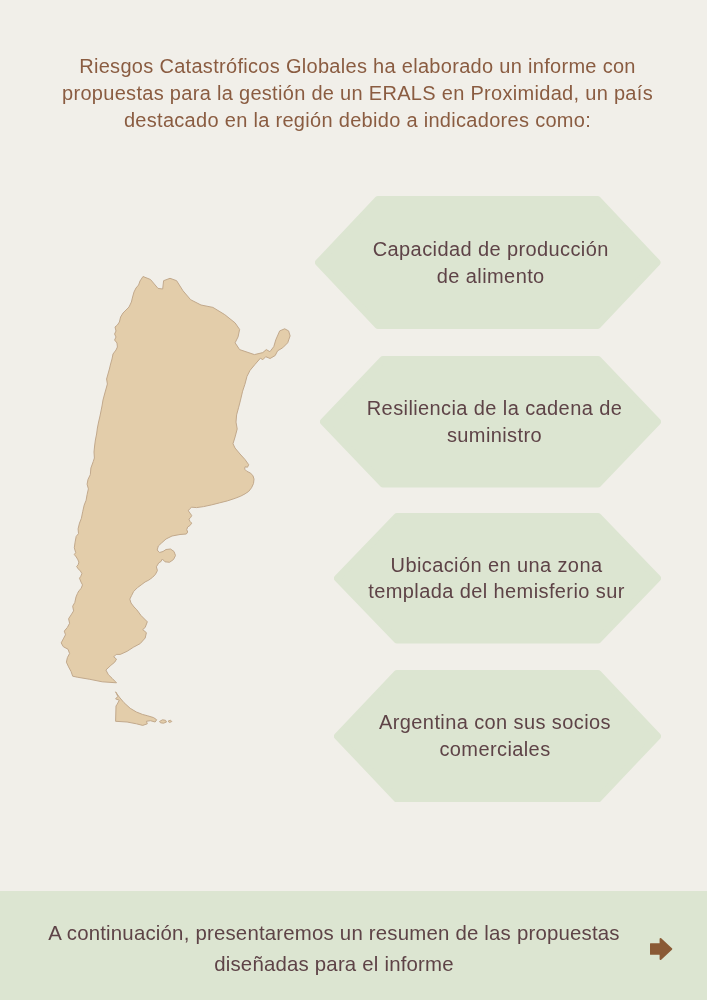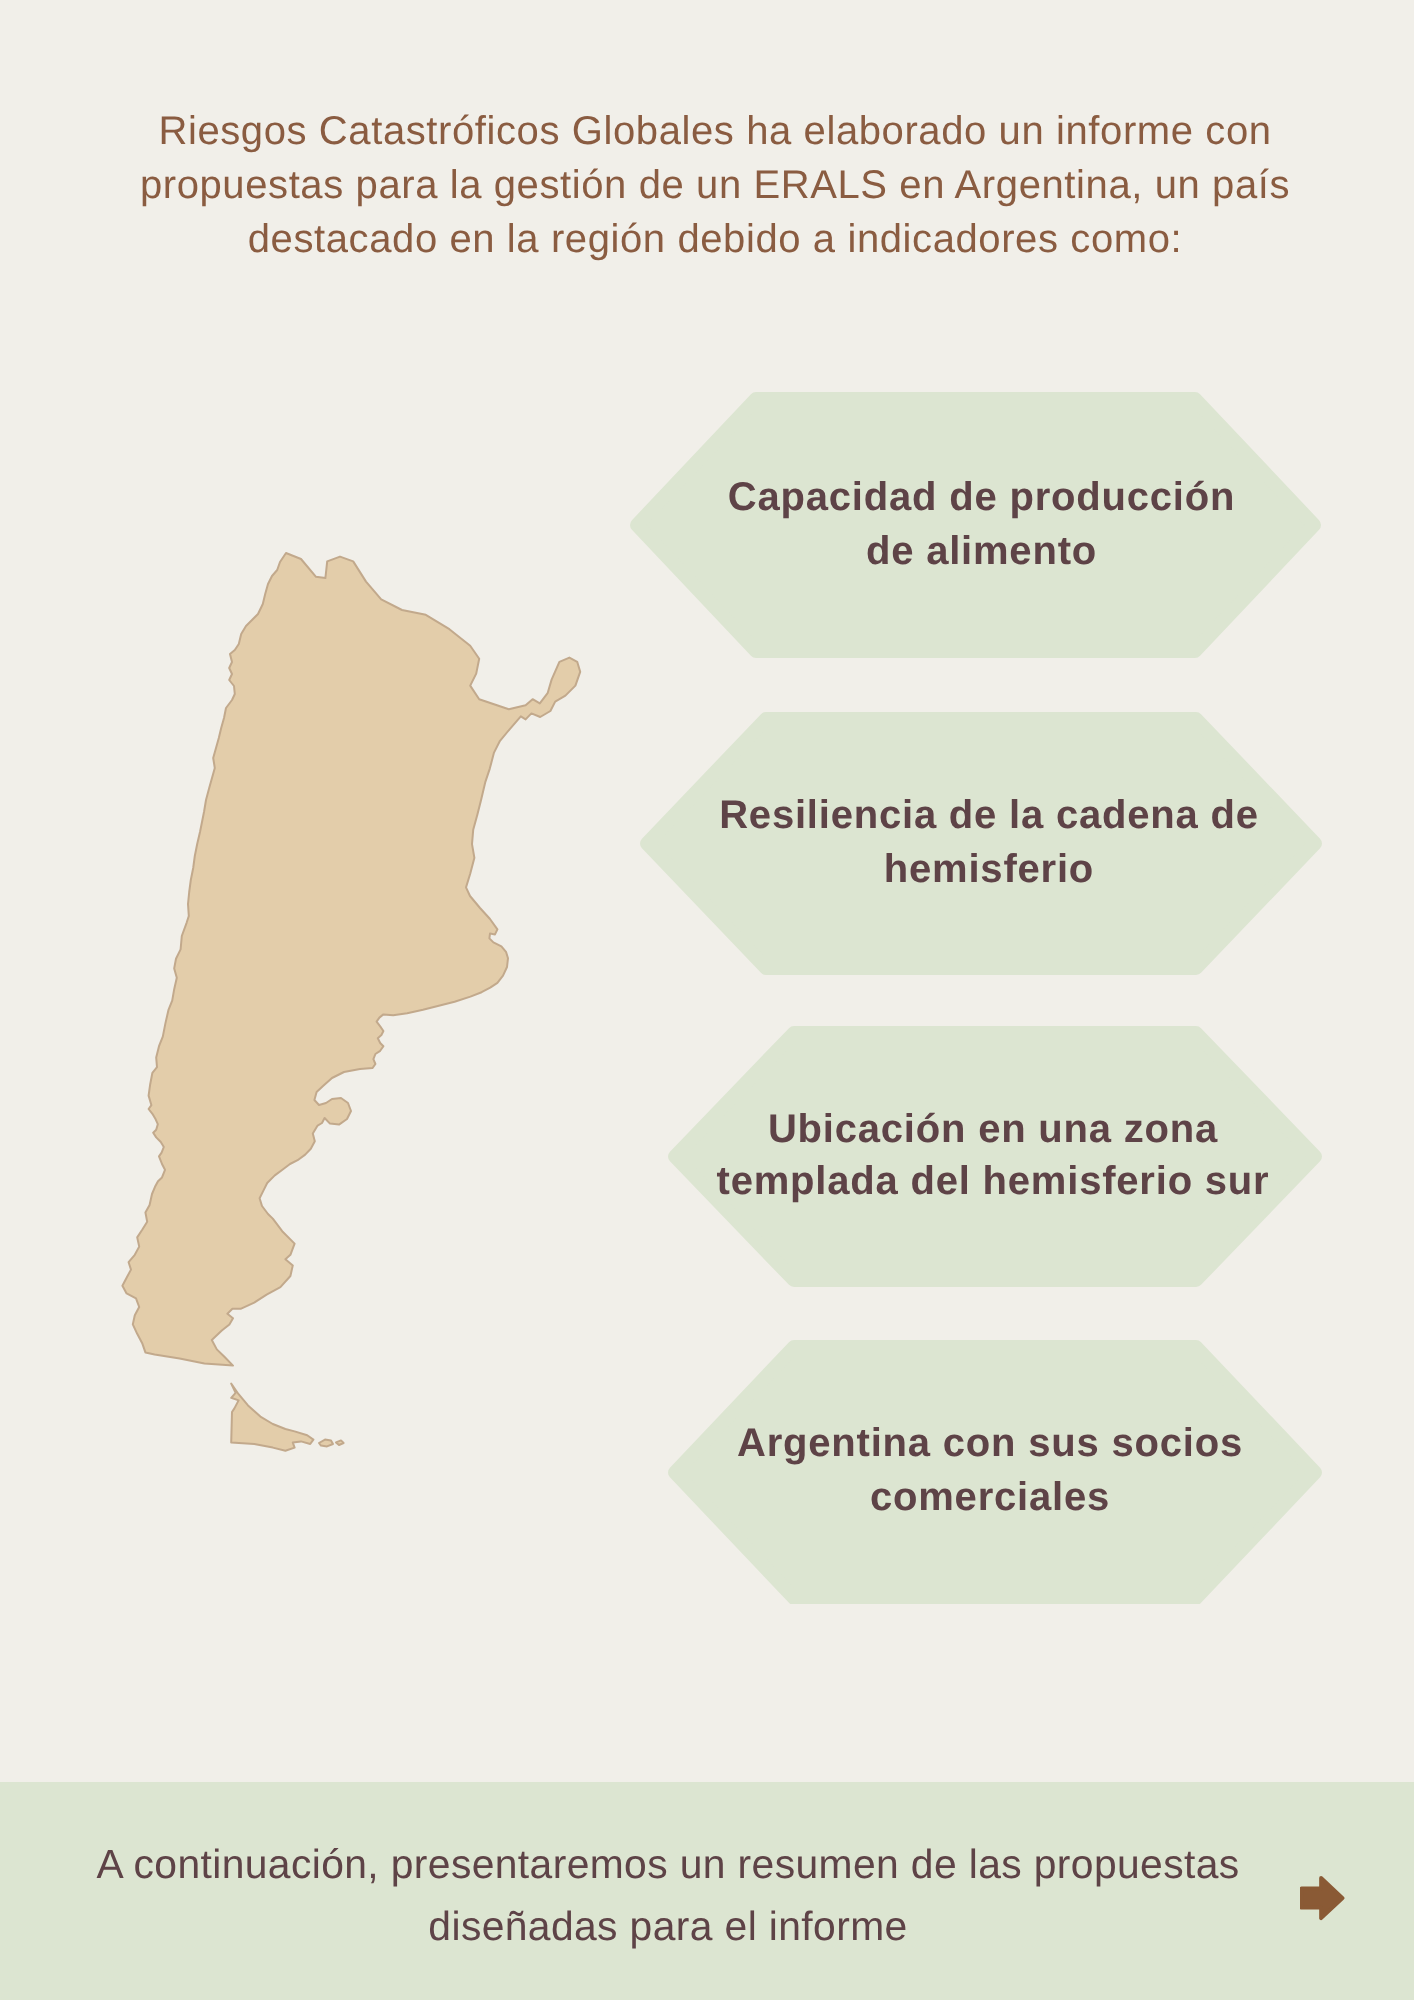--- a/index.html
+++ b/index.html
@@ -20,21 +20,20 @@
     color: var(--brown, #8a5c41);
   }
   .intro b { font-weight: 400; }
   .map-wrap {
     position: absolute;
     left: 55px; top: 270px;
     width: 241px; height: 462px;
   }
   .hex {
     position: absolute;
-    font-weight: bold;
   }
   .hex svg { position: absolute; inset: 0; width: 100%; height: 100%; }
   .hex .hex-label {
     position: absolute; inset: 0;
     display: flex; align-items: center; justify-content: center;
     text-align: center;
     white-space: pre-line;
     font-size: 20px;
     line-height: 26.5px;
     letter-spacing: 0.4px;
@@ -60,21 +59,21 @@
   .footer-arrow {
     position: absolute;
     left: 650px; top: 938px;
     width: 23px; height: 23px;
     cursor: pointer;
   }
 </style>
 </head>
 <body>
 
-<div class="intro"><b>Riesgos Catastróficos Globales</b><span> ha elaborado un informe con propuestas para la gestión de un </span><b>ERALS</b><span> en </span><b>Argentina</b><span>, un país destacado en la región debido a indicadores como:</span></div>
+<div class="intro"><b>Riesgos Catastróficos Globales</b><span> ha elaborado un informe con propuestas para la gestión de un </span><b>ERALS</b><span> en </span><b>Proximidad</b><span>, un país destacado en la región debido a indicadores como:</span></div>
 
 <div class="map-wrap">
   <svg viewBox="55 270 241 462" width="241" height="462">
     <g style="fill:var(--map_fill,#e3cdaa);stroke:var(--map_stroke,#c2a98c)" stroke-width="1" stroke-linejoin="round">
       <path d="M143.0 276.5 L150.5 279.5 L158.0 288.4 L162.7 289.0 L163.6 280.7 L170.0 278.3 L176.6 280.7 L183.0 290.8 L190.6 299.7 L201.0 305.0 L212.9 307.4 L224.7 314.6 L235.1 322.9 L239.6 329.4 L238.1 336.8 L235.1 342.8 L239.6 349.6 L254.4 354.6 L262.8 352.6 L266.3 349.6 L269.9 351.7 L273.8 346.6 L275.8 339.8 L279.7 330.9 L284.7 328.8 L288.6 330.9 L290.1 335.9 L287.7 342.8 L282.7 347.8 L277.6 350.8 L275.2 355.5 L270.1 358.5 L265.7 356.7 L262.8 359.7 L260.4 358.2 L255.0 364.4 L250.0 370.4 L247.0 376.3 L244.9 384.3 L242.6 391.2 L240.5 400.1 L238.7 407.2 L236.6 414.9 L236.0 422.1 L237.2 428.9 L235.1 436.9 L233.0 443.7 L235.0 448.0 L240.0 454.0 L245.0 459.5 L248.7 464.7 L247.5 467.2 L245.0 466.8 L244.7 469.2 L246.7 471.2 L250.7 473.2 L253.0 475.9 L254.0 479.1 L253.5 483.5 L251.5 487.8 L248.7 491.4 L245.1 493.8 L240.8 496.1 L235.2 498.3 L227.3 500.9 L219.4 502.9 L211.5 504.9 L203.6 506.6 L196.6 507.6 L191.7 507.2 L189.7 508.8 L188.3 510.8 L190.1 513.2 L191.7 515.5 L190.7 517.5 L188.9 519.1 L190.1 521.5 L191.7 523.1 L190.1 525.4 L187.7 527.0 L186.7 529.6 L187.7 532.0 L186.3 534.0 L180.0 534.5 L172.0 536.0 L166.0 539.0 L161.5 543.0 L158.3 546.0 L157.2 550.0 L159.5 552.5 L163.0 551.5 L166.0 549.5 L170.5 549.0 L174.0 551.5 L175.5 555.5 L173.5 559.5 L169.5 562.3 L165.0 561.8 L162.3 559.0 L161.0 561.5 L158.8 562.8 L156.4 566.8 L157.4 570.6 L155.4 574.4 L152.6 577.3 L148.8 580.1 L145.0 582.0 L141.2 584.9 L137.4 587.7 L133.6 591.5 L131.7 595.3 L129.8 599.1 L131.0 603.0 L134.0 607.0 L136.4 609.3 L141.1 615.6 L147.3 621.8 L145.2 627.4 L142.7 629.6 L146.4 632.7 L145.2 638.0 L140.2 643.6 L133.3 647.3 L127.1 651.3 L120.3 654.4 L116.2 654.4 L113.7 656.9 L116.5 659.1 L114.7 662.2 L110.9 665.3 L105.9 670.0 L108.4 674.7 L112.2 678.4 L116.5 682.8 L102.2 681.8 L89.8 679.3 L77.3 677.2 L72.7 676.2 L71.1 671.6 L68.6 666.9 L66.4 662.2 L67.4 657.6 L69.6 653.5 L68.0 649.2 L63.3 646.7 L61.2 642.9 L63.3 638.9 L65.5 634.8 L64.3 631.1 L67.4 627.4 L69.6 623.3 L68.6 618.7 L71.1 614.9 L73.6 610.9 L72.7 606.2 L74.8 602.5 L76.0 597.0 L77.5 593.4 L79.0 590.6 L81.0 588.7 L82.5 584.9 L81.0 582.0 L79.5 578.2 L80.8 576.3 L81.9 573.5 L80.4 571.0 L78.1 568.7 L76.6 566.4 L78.1 564.9 L78.9 562.1 L77.6 559.2 L76.2 556.9 L74.3 554.5 L75.7 552.6 L74.3 547.8 L75.1 542.1 L76.2 536.4 L78.5 533.6 L78.1 528.8 L79.5 523.1 L81.4 518.3 L82.7 511.7 L84.2 505.1 L86.1 500.3 L87.1 494.6 L88.4 488.9 L87.1 484.2 L88.0 479.4 L90.3 474.7 L90.9 468.0 L93.3 461.4 L94.4 458.0 L94.0 452.0 L94.6 446.0 L95.4 440.0 L96.6 434.0 L97.4 428.0 L98.6 422.0 L100.0 416.0 L101.0 411.0 L102.0 406.0 L103.0 400.0 L104.6 394.0 L106.0 389.0 L107.4 384.0 L106.6 379.0 L108.0 374.0 L109.4 369.0 L110.6 364.0 L112.0 359.0 L113.0 354.0 L116.0 350.0 L117.4 347.0 L117.0 343.0 L114.6 340.0 L116.0 337.0 L114.6 334.0 L116.0 331.0 L115.0 327.0 L117.4 325.0 L119.4 322.0 L120.6 317.0 L123.0 313.0 L126.0 310.0 L129.0 307.0 L131.4 302.0 L132.6 297.0 L134.0 292.0 L136.0 288.0 L138.6 285.0 L140.0 281.0 Z"></path>
       <path d="M115.6 691.8 L119.3 697.1 L124.0 702.7 L130.2 708.3 L136.4 712.0 L142.7 714.5 L147.3 715.7 L153.6 717.6 L156.7 719.8 L155.1 722.0 L150.5 720.7 L146.4 721.3 L147.3 723.8 L142.7 725.4 L136.4 723.8 L127.1 722.0 L115.6 721.3 L116.0 706.0 L117.2 704.2 L119.3 700.2 L115.6 698.9 L117.8 696.4 Z"></path>
       <path d="M159.5 721.5 L162.5 719.8 L165.5 720.3 L166.5 722.0 L163.5 723.2 L160.5 722.8 Z"></path>
       <path d="M168.0 721.2 L170.5 720.2 L171.8 721.5 L169.5 722.5 Z"></path>
     </g>
   </svg>
@@ -86,21 +85,21 @@
   </svg>
   <div class="hex-label" style="transform:translate(3px,0)">Capacidad de producción
 de alimento</div>
 </div>
 
 <div class="hex" style="left:320px;top:356px;width:341px;height:131.5px">
   <svg viewBox="0 0 341 131.5" preserveAspectRatio="none">
     <polygon points="3.5,65.75 63,3.5 278,3.5 337.5,65.75 278,128 63,128" style="fill:var(--hex_fill,#dce5d1);stroke:var(--hex_fill,#dce5d1)" stroke-width="7" stroke-linejoin="round"></polygon>
   </svg>
   <div class="hex-label" style="transform:translate(4px,0)">Resiliencia de la cadena de
-hemisferio</div>
+suministro</div>
 </div>
 
 <div class="hex" style="left:334px;top:513px;width:327px;height:130.5px">
   <svg viewBox="0 0 327 130.5" preserveAspectRatio="none">
     <polygon points="3.5,65.25 63,3.5 264,3.5 323.5,65.25 264,127 63,127" style="fill:var(--hex_fill,#dce5d1);stroke:var(--hex_fill,#dce5d1)" stroke-width="7" stroke-linejoin="round"></polygon>
   </svg>
   <div class="hex-label" style="transform:translate(-1px,0)">Ubicación en una zona
 templada del hemisferio sur</div>
 </div>
 

